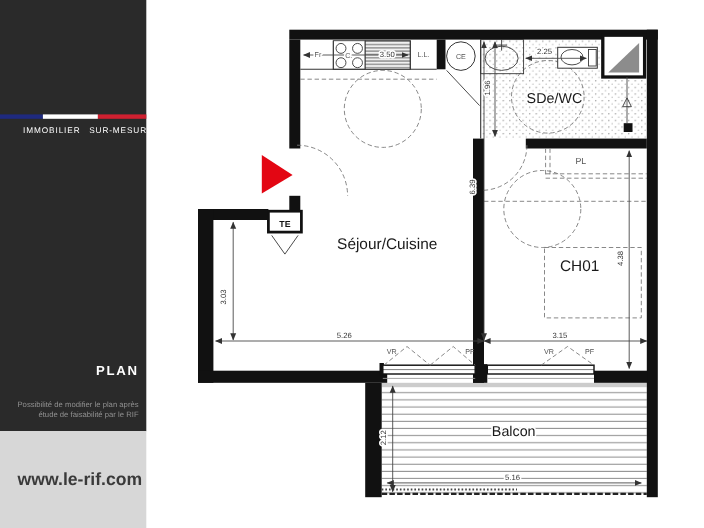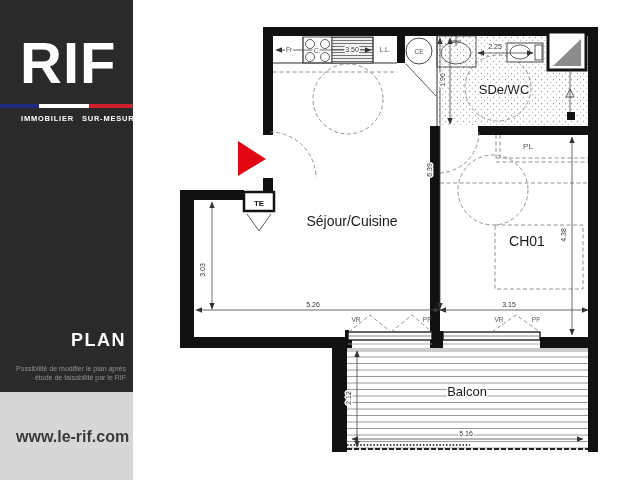--- a/index.html
+++ b/index.html
@@ -4,42 +4,41 @@
 <style>
   html,body{margin:0;padding:0}
   body{width:640px;height:480px;position:relative;background:#ffffff;
        font-family:"Liberation Sans",sans-serif;overflow:hidden}
   .sidebar{position:absolute;left:0;top:0;width:133px;height:392px;background:#2a2a2a}
   .logo{position:absolute;left:20px;top:34px;color:#fff;font-size:58px;font-weight:bold;line-height:1;letter-spacing:1px}
   .flag{position:absolute;left:0;top:104px;width:133px;height:4px;display:flex}
   .flag .b{width:29%;background:#1f2a7f}
   .flag .w{width:38%;background:#ffffff}
   .flag .r{width:33%;background:#cf2030}
-  .tagline{position:absolute;left:21px;top:114px;color:#fff;font-size:7.5px;font-weight:bold;letter-spacing:.8px;word-spacing:5px;white-space:nowrap}
-  .plan-title{position:absolute;right:7px;top:330px;color:#fff;font-size:18px;font-weight:bold;letter-spacing:1.5px}
+  .tagline{position:absolute;left:21px;top:114px;color:#fff;font-size:7.5px;font-weight:normal;letter-spacing:.8px;word-spacing:5px;white-space:nowrap}
+  .plan-title{position:absolute;right:7px;top:330px;color:#fff;font-size:12px;font-weight:bold;letter-spacing:1.5px}
   .note{position:absolute;right:7px;top:365px;color:#919191;font-size:7px;line-height:8.5px;text-align:right;width:120px}
   .footer{position:absolute;left:0;top:392px;width:133px;height:108px;background:#d7d7d7}
   .website{position:absolute;left:16px;top:36px;color:#3a3a3a;font-size:16px;font-weight:bold}
   svg.plan{position:absolute;left:0;top:0}
   text{font-family:"Liberation Sans",sans-serif}
   .room{font-size:13px;fill:#1a1a1a}
   .room-lg{font-size:14px;fill:#1a1a1a}
   .dim{font-size:7px;fill:#333}
   .tiny{font-size:6.5px;fill:#555}
   .halo{paint-order:stroke;stroke:#fff;stroke-width:3px;stroke-linejoin:round}
   .thin{stroke:#333;stroke-width:1;fill:none}
   .thinner{stroke:#333;stroke-width:.8;fill:none}
   .dash{stroke:#777;stroke-width:.8;fill:none;stroke-dasharray:4 2.5}
   .dimline{stroke:#444;stroke-width:.8}
 </style>
 </head>
 <body>
 
 <aside class="sidebar">
-  <div class="logo">RIF</div>
   <div class="flag">
     <span class="b"></span>
     <span class="w"></span>
     <span class="r"></span>
   </div>
   <div class="tagline">IMMOBILIER SUR-MESURE</div>
   <div class="plan-title">PLAN</div>
   <div class="note">
     <div>Possibilité de modifier le plan après</div>
     <div>étude de faisabilité par le RIF</div>

